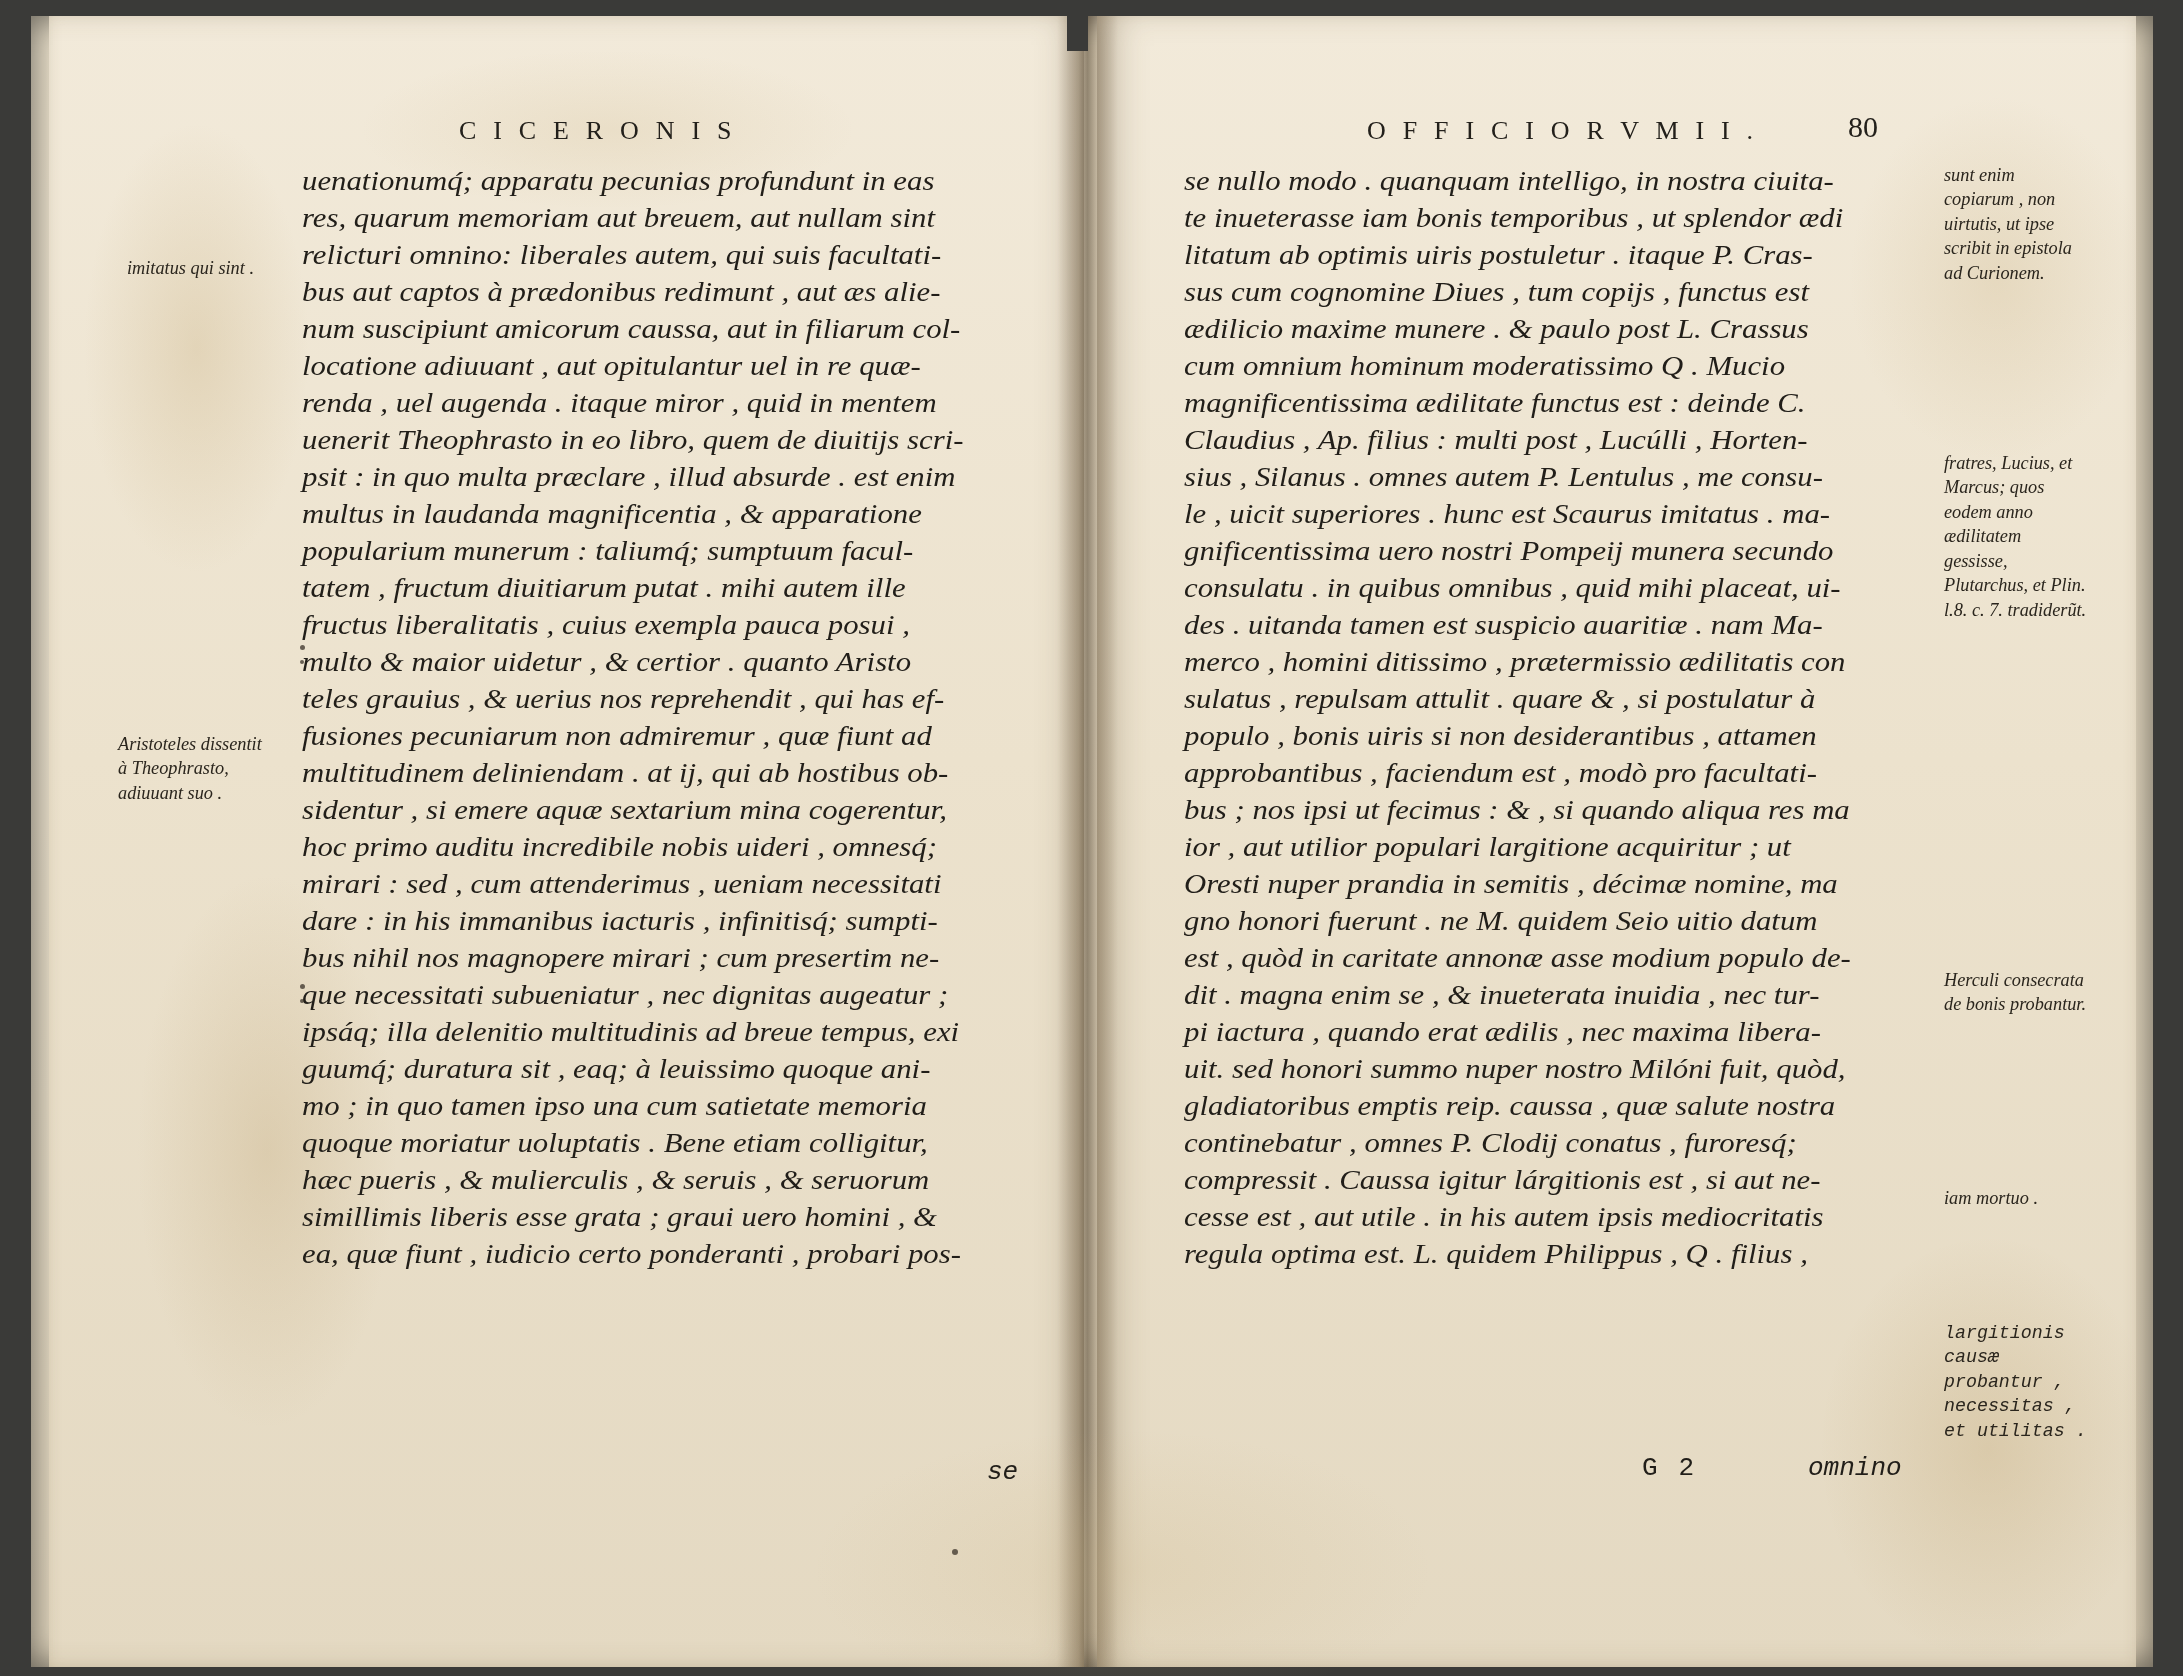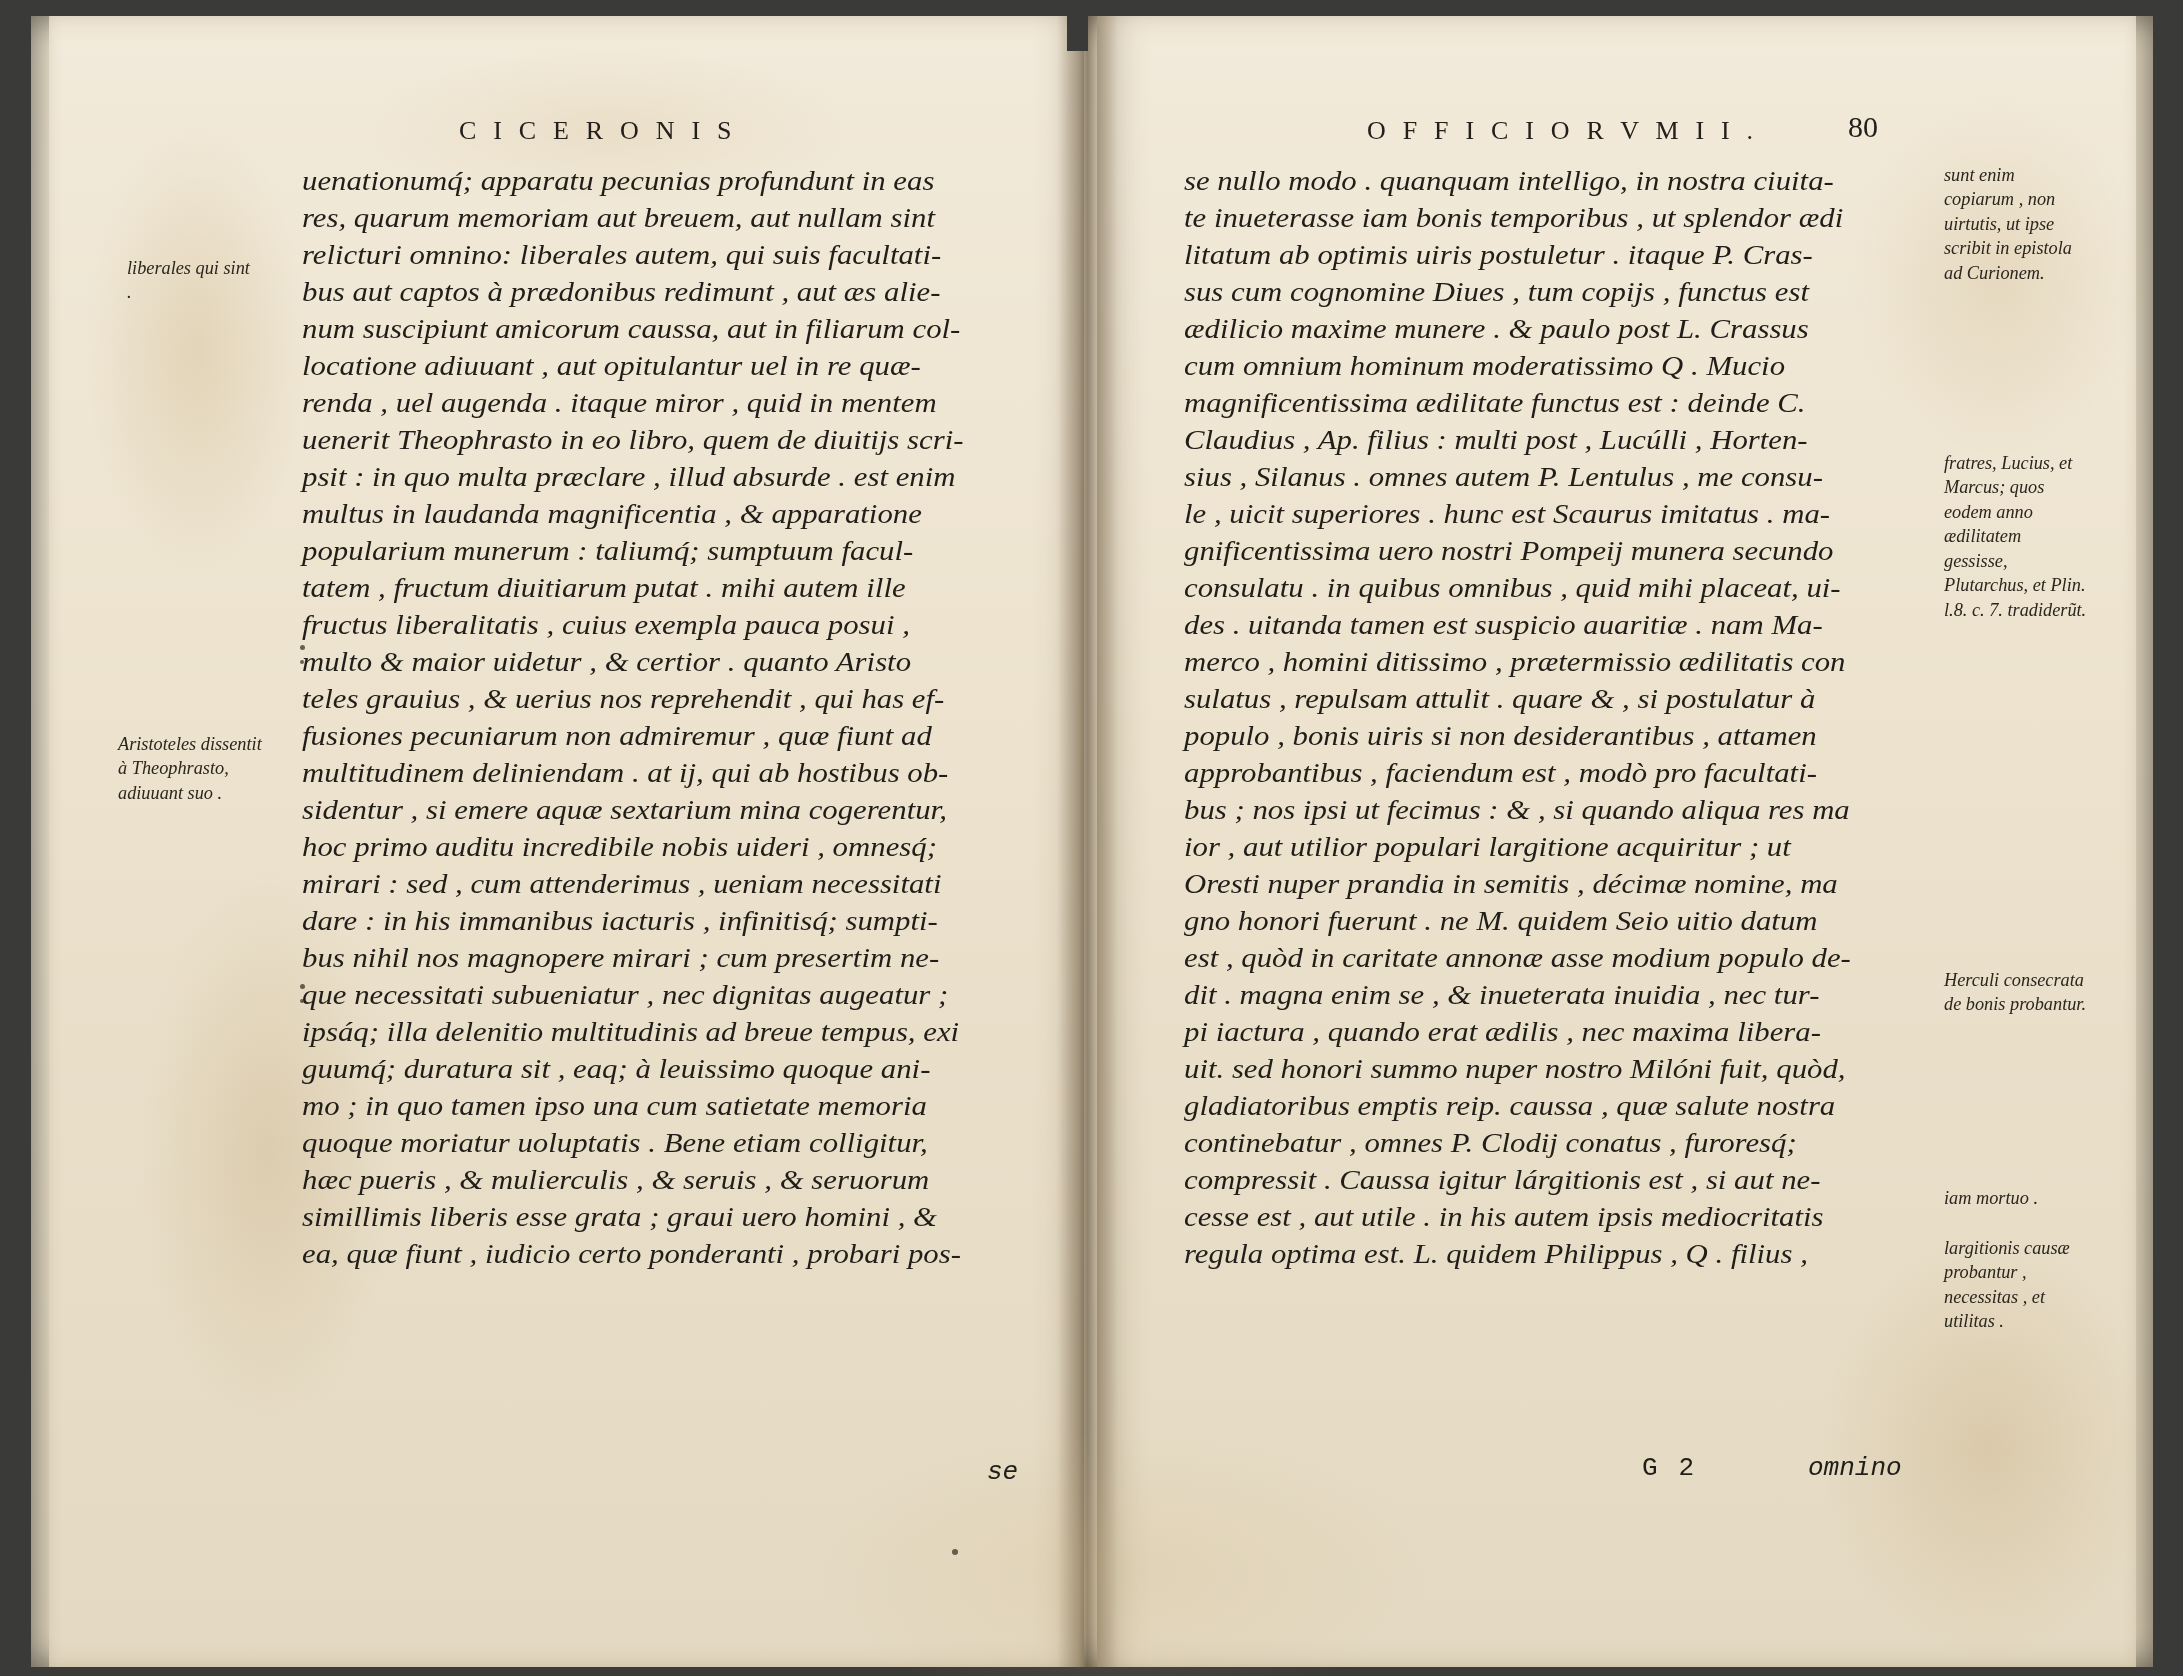--- a/index.html
+++ b/index.html
@@ -176,21 +176,21 @@
 
     <div class="stain s1"></div>
     <div class="stain s2"></div>
     <div class="stain s3"></div>
     <div class="stain s4"></div>
     <div class="stain s5"></div>
     <div class="stain s6"></div>
 
     <div class="running-head" style="left:428px; top:100px;">C I C E R O N I S</div>
 
-    <div class="marginal" style="left:96px; top:240px;">liberales qui sint .</div>
+    <div class="marginal" style="left:96px; top:240px;">imitatus qui sint .</div>
 
     <div class="marginal" style="left:87px; top:716px; width:153px;">Aristoteles dissentit à Theophrasto, adiuuant suo .</div>
 
     <div class="body-col" id="left-col" style="left:271px; top:147px; width:747px;">
         <span class="ln" style="display: block; transform-origin: left top; transform: scaleX(1.14);">uenationumq́; apparatu pecunias profundunt in eas</span>
         <span class="ln" style="display: block; transform-origin: left top; transform: scaleX(1.14);">res, quarum memoriam aut breuem, aut nullam sint</span>
         <span class="ln" style="display: block; transform-origin: left top; transform: scaleX(1.14);">relicturi omnino: liberales autem, qui suis facultati-</span>
         <span class="ln" style="display: block; transform-origin: left top; transform: scaleX(1.14);">bus aut captos à prædonibus redimunt , aut æs alie-</span>
         <span class="ln" style="display: block; transform-origin: left top; transform: scaleX(1.14);">num suscipiunt amicorum caussa, aut in filiarum col-</span>
         <span class="ln" style="display: block; transform-origin: left top; transform: scaleX(1.14);">locatione adiuuant , aut opitulantur uel in re quæ-</span>
@@ -260,21 +260,21 @@
       </div>
 
     <div class="marginal right" style="left:1913px; top:147px;">sunt enim copiarum , non uirtutis, ut ipse scribit in epistola ad Curionem.</div>
 
     <div class="marginal right" style="left:1913px; top:435px;">fratres, Lucius, et Marcus; quos eodem anno ædilitatem gessisse, Plutarchus, et Plin. l.8. c. 7. tradiderũt.</div>
 
     <div class="marginal right" style="left:1913px; top:952px;">Herculi consecrata de bonis probantur.</div>
 
     <div class="marginal right" style="left:1913px; top:1170px;">iam mortuo .</div>
 
-    <div class="marginal right" style="left:1913px; top:1220px;">largitionis causæ probantur , necessitas , et utilitas .</div>
+    <div class="marginal right" style="left:1913px; top:1305px;font-family:Liberation Mono, monospace;">largitionis causæ probantur , necessitas , et utilitas .</div>
 
     <div class="signature" style="left:1611px; top:1437px;font-family:Liberation Mono, monospace;">G 2</div>
 
     <div class="catchword" style="left:1777px; top:1437px;">omnino</div>
 
     <div class="ink-speck" style="left:269px; top:629px; width:5.2px; height:5.2px;"></div>
     <div class="ink-speck" style="left:269px; top:644px; width:4.4px; height:4.4px;"></div>
     <div class="ink-speck" style="left:269px; top:968px; width:5.2px; height:5.2px;"></div>
     <div class="ink-speck" style="left:269px; top:983px; width:4.4px; height:4.4px;"></div>
     <div class="ink-speck" style="left:921px; top:1533px; width:6.1px; height:6.1px;"></div>

